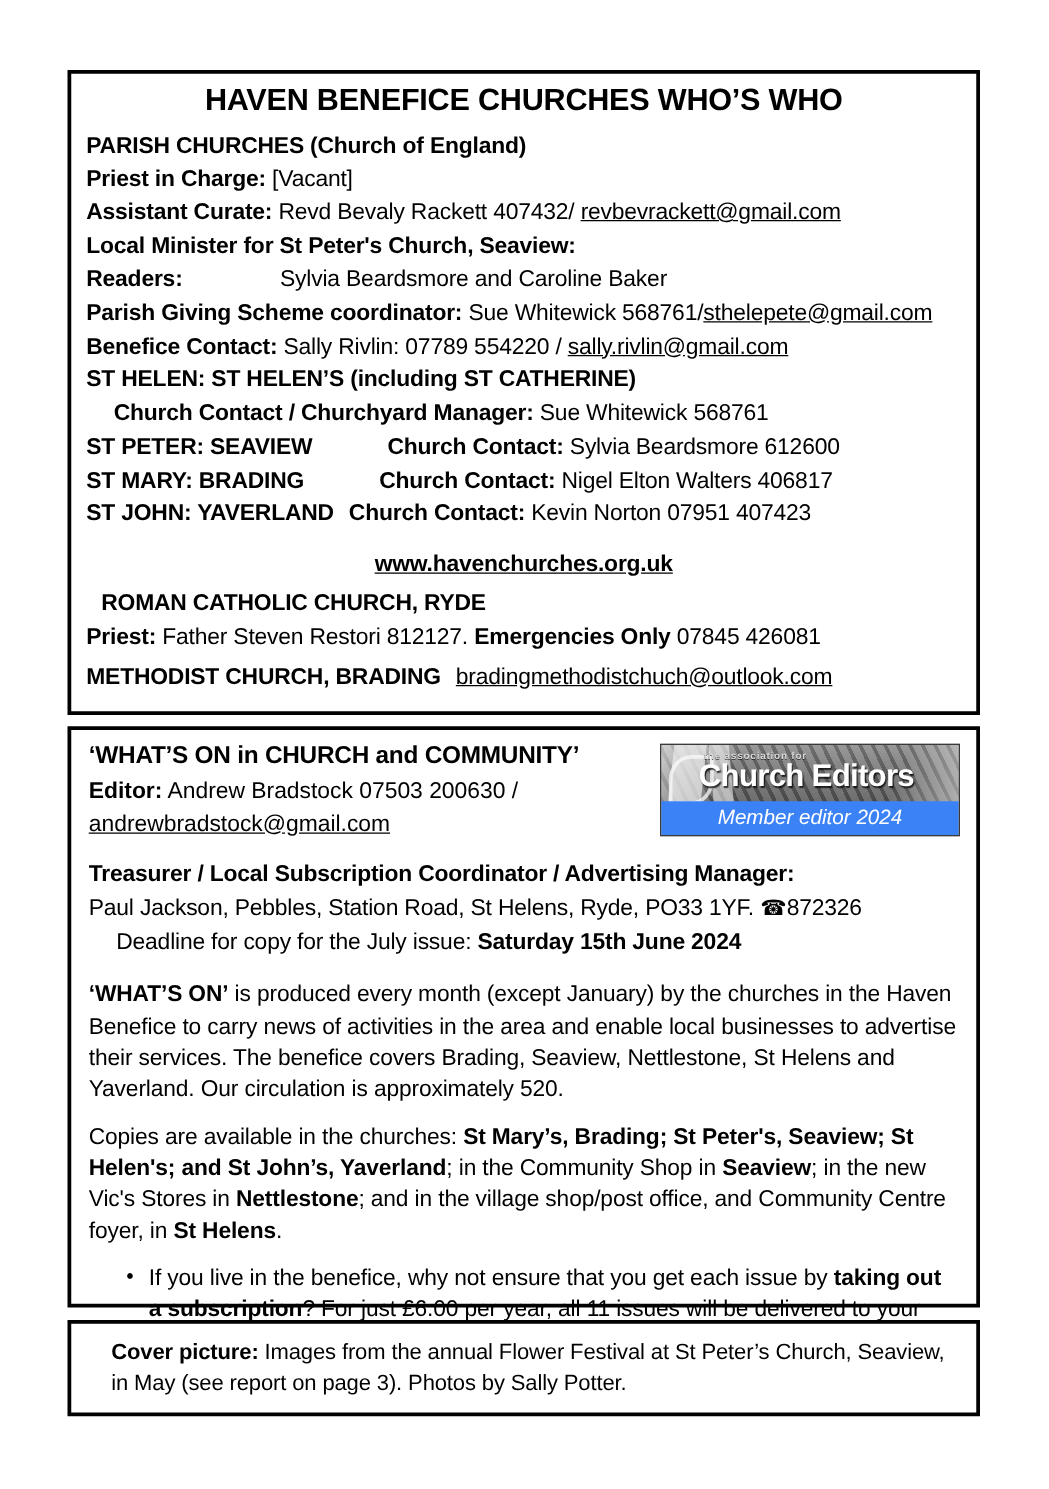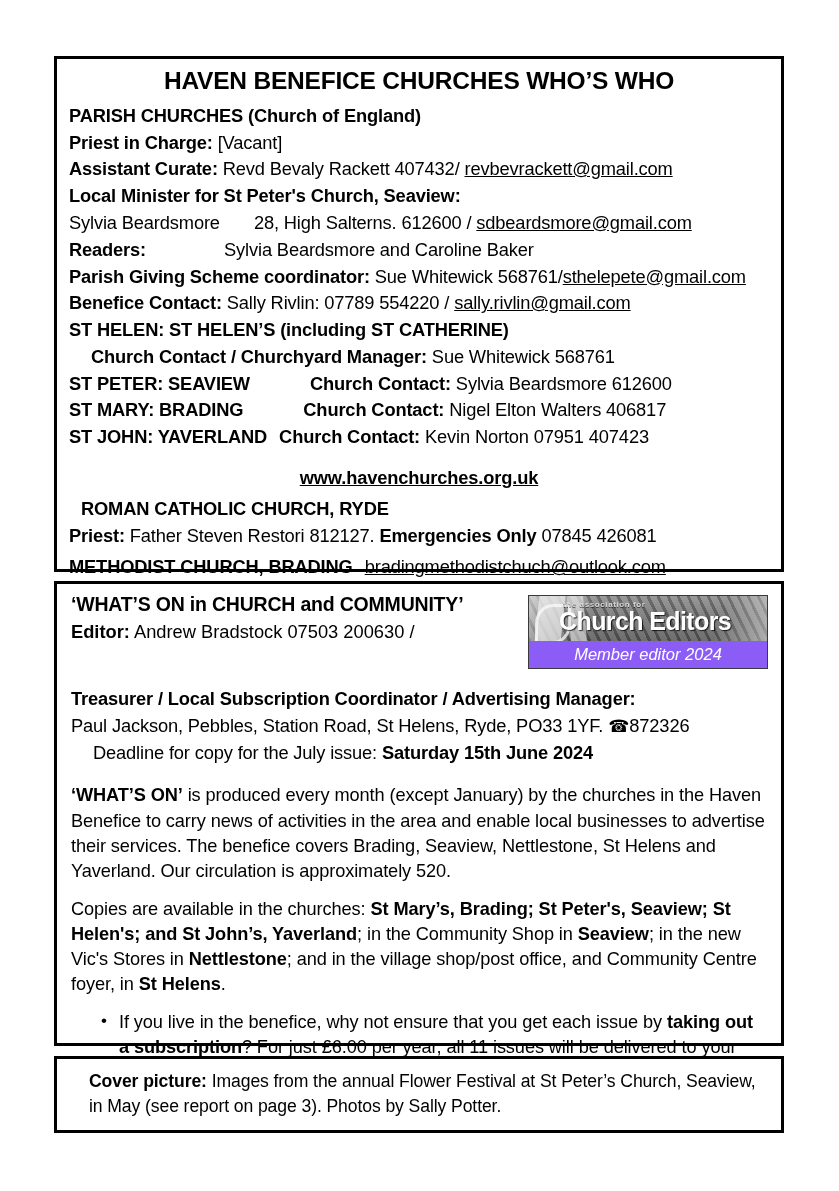--- a/index.html
+++ b/index.html
@@ -152,21 +152,21 @@
     width: 30px;
     height: 34px;
     border: 3px solid rgba(250,250,250,0.75);
     border-radius: 50% 10% 50% 10%;
     z-index: 2;
   }
   .logo-band {
     position: absolute;
     left: 0; right: 0; bottom: 0;
     height: 27px;
-    background: #8b5cf6;
+    background: #3b82f6;
     color: #ffffff;
     font-style: italic;
     font-size: 16.5px;
     text-align: center;
     line-height: 27px;
     z-index: 4;
   }
   .whatson-title {
     font-size: 19.5px;
     font-weight: bold;
@@ -237,24 +237,20 @@
     </div>
 
     <div class="line">
       <span class="b">Assistant Curate:</span>
       <span>Revd Bevaly Rackett  407432/</span>
       <span class="u">revbevrackett@gmail.com</span>
     </div>
 
     <div class="line b">Local Minister for St Peter's Church, Seaview:</div>
 
-    <div class="line">
-      <span>Sylvia Beardsmore</span><span class="w1"></span><span>28, High Salterns. 612600 /</span>
-      <span class="u">sdbeardsmore@gmail.com</span>
-    </div>
 
     <div class="line">
       <span class="b">Readers:</span><span class="w3"></span><span>Sylvia Beardsmore and Caroline Baker</span>
     </div>
 
     <div class="line">
       <span class="b">Parish Giving Scheme coordinator:</span>
       <span>Sue Whitewick 568761/</span><span class="u">sthelepete@gmail.com</span>
     </div>
 
@@ -316,20 +312,23 @@
         <div class="logo-main">Church Editors</div>
         <div class="logo-band">Member editor 2024</div>
       </div>
 
       <div class="whatson-title">‘WHAT’S ON in CHURCH and COMMUNITY’</div>
 
       <div class="editor-line">
         <span class="b">Editor:</span>
         <span>Andrew Bradstock 07503 200630 /</span>
       </div>
+      <div class="editor-line">
+        <span class="u">andrewbradstock@gmail.com</span>
+      </div>
 
     </div>
 
     <div class="line b" style="margin-top:7px;">
       <span>Treasurer</span><span> / </span><span>Local Subscription Coordinator</span><span> / </span><span>Advertising Manager:</span>
     </div>
 
     <div class="line">
       <span>Paul Jackson, Pebbles, Station Road, St Helens, Ryde, PO33 1YF.</span>
       <span class="phone-glyph">☎</span><span>872326</span>

